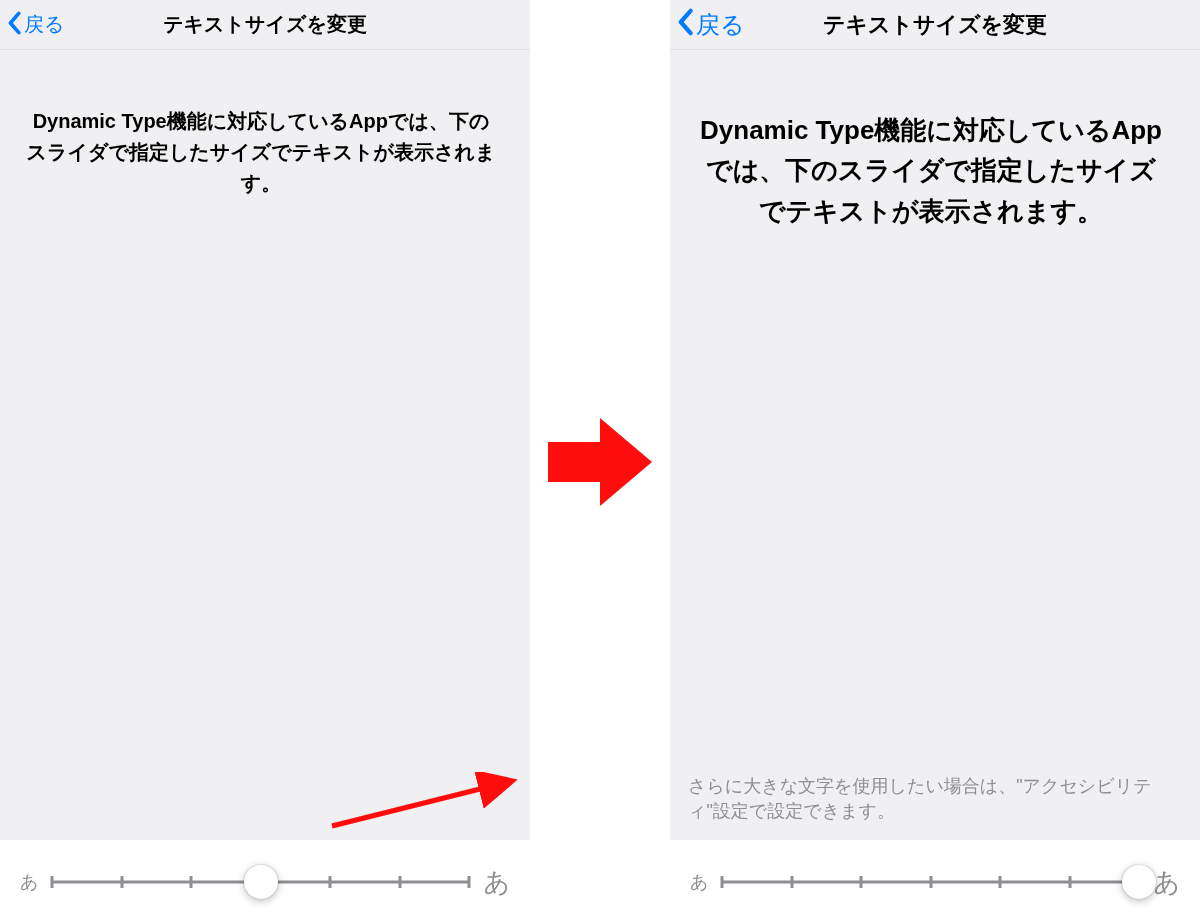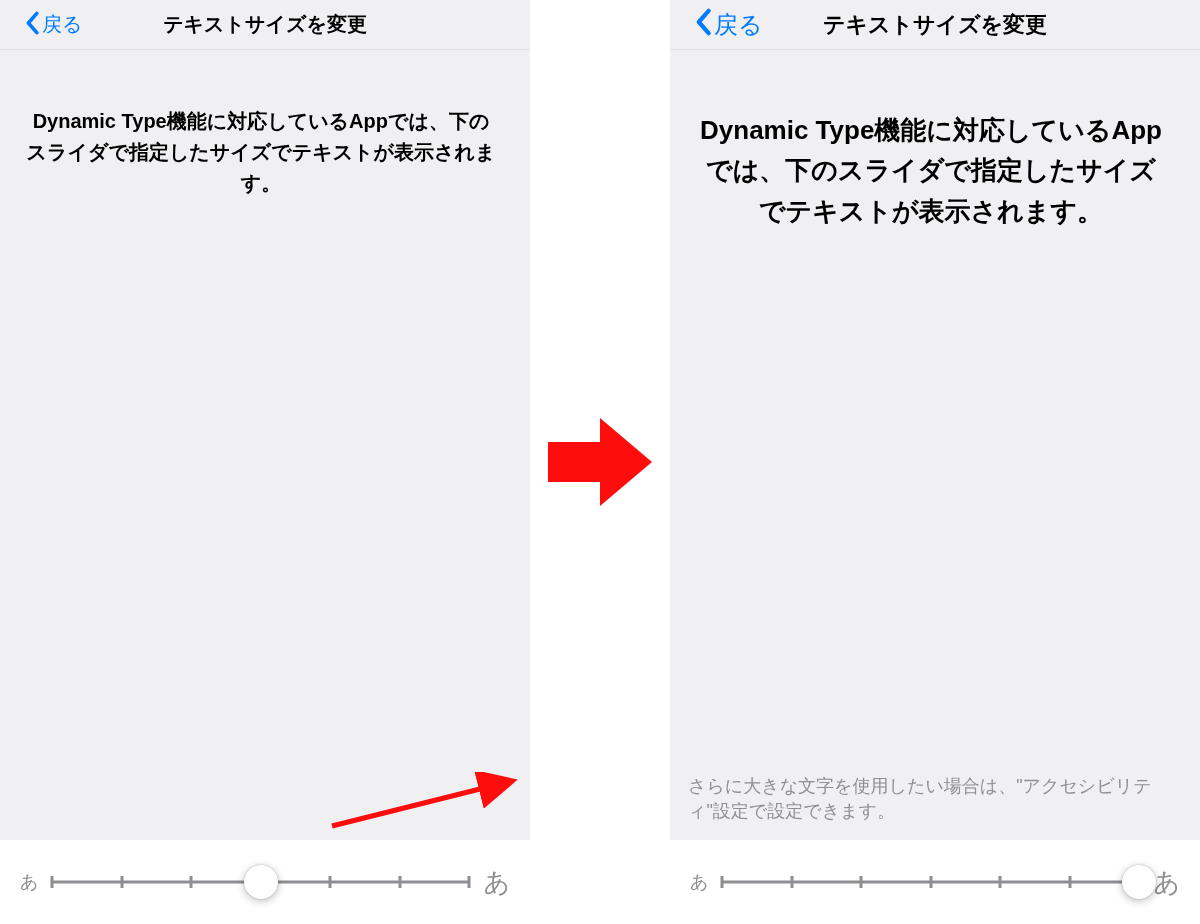--- a/index.html
+++ b/index.html
@@ -28,21 +28,21 @@
       align-items: center;
       justify-content: center;
       position: relative;
     }
     
     .navbar {
       height: 50px;
       background: #f0f0f2;
       display: flex;
       align-items: center;
-      padding: 0 24px;
+      padding: 0 6px;
       border-bottom: 1px solid rgba(0,0,0,0.05);
       position: relative;
     }
     .back-btn {
       display: flex;
       align-items: center;
       gap: 0;
       color: #007aff;
       font-size: 20px;
       cursor: pointer;

